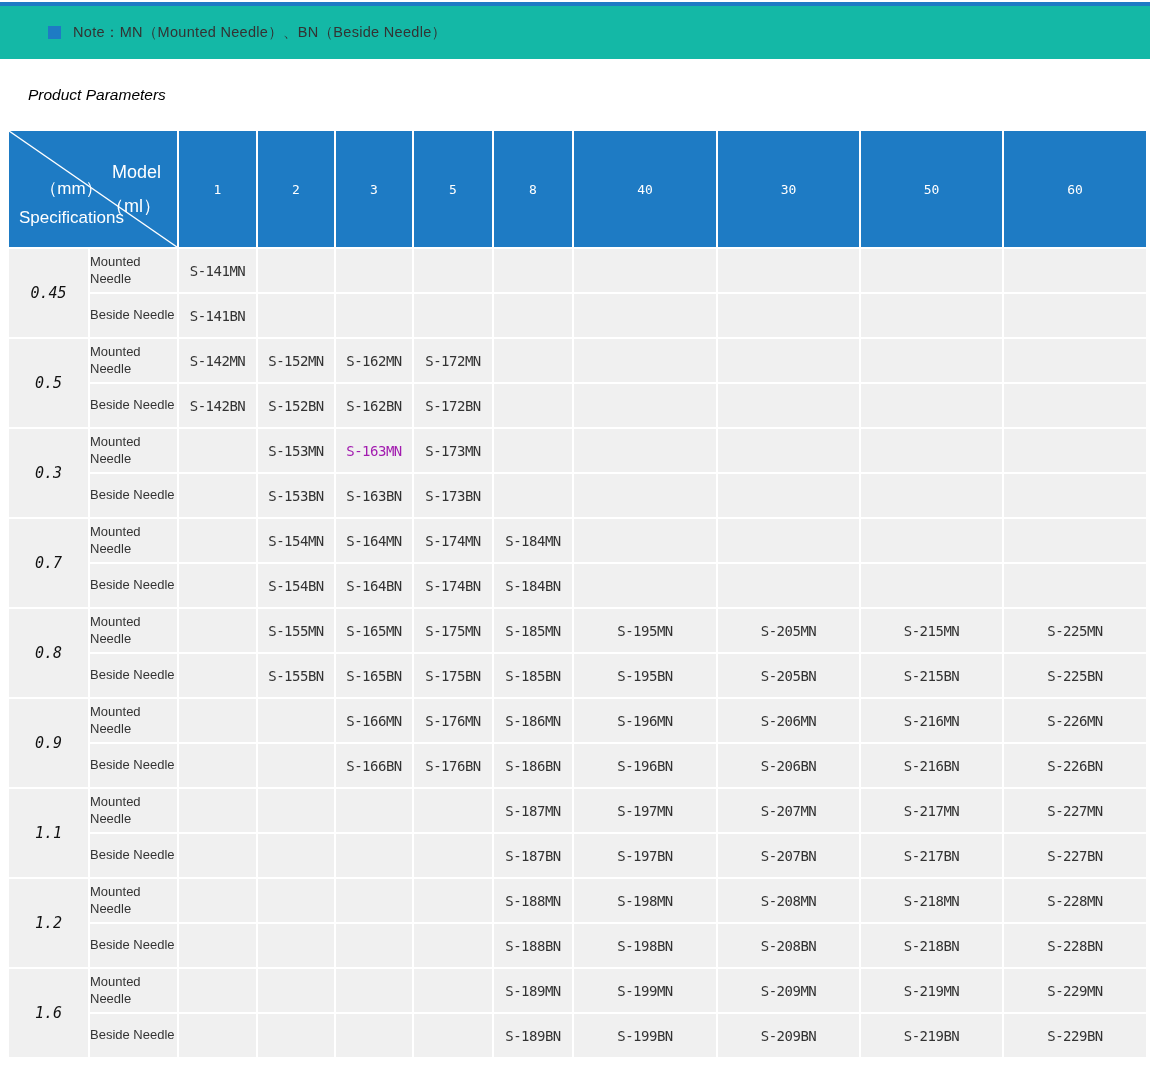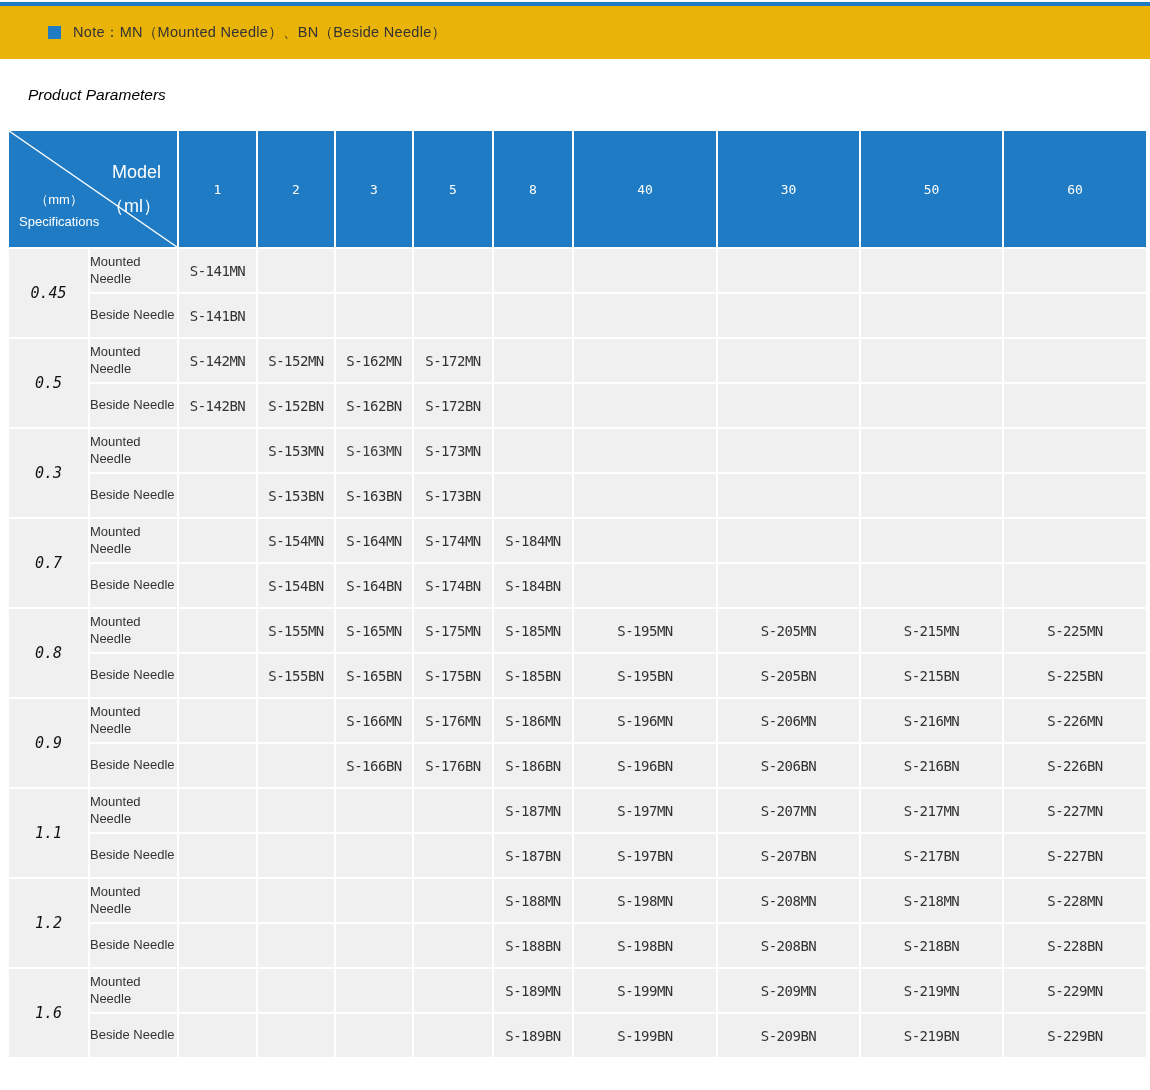--- a/index.html
+++ b/index.html
@@ -2,21 +2,21 @@
 <html><head>
 <meta charset="utf-8">
 <style>
   html,body{margin:0;padding:0;}
   body{
     width:1150px;height:1090px;background:#ffffff;
     font-family:"Liberation Sans",sans-serif;position:relative;overflow:hidden;
   }
   .top-line{height:4px;background:#1e7bc4;margin-top:2px;}
   .note-band{
-    background:#eab308;height:53px;display:flex;align-items:center;
+    background:#14b8a6;height:53px;display:flex;align-items:center;
     padding-left:48px;box-sizing:border-box;
   }
   .note-bullet{width:13px;height:13px;background:#1e7bc4;margin-right:12px;flex:0 0 auto;}
   .note-text{font-size:14.5px;color:#333;letter-spacing:.3px;}
   .section-title{margin:27px 0 0 28px;font-size:15.5px;color:#000;font-style:italic;}
   table.params{
     border-collapse:collapse;table-layout:fixed;width:1139px;
     margin:25px 0 0 7px;
   }
   table.params th,table.params td{border:2px solid #ffffff;padding:0;box-sizing:border-box;}
@@ -25,21 +25,21 @@
     font-family:"DejaVu Sans Mono",monospace;font-weight:normal;font-size:13px;
   }
   th.corner{position:relative;}
   th.corner svg{position:absolute;top:0;left:0;width:100%;height:100%;display:block;}
   th.corner .model-lbl{
     position:absolute;top:24px;right:16px;text-align:right;
     font-size:18px;line-height:1.9;font-family:"Liberation Sans",sans-serif;margin-left:35px;
   }
   th.corner .specs-lbl{
     position:absolute;bottom:14px;left:10px;text-align:center;
-    font-size:13px;line-height:1.7;font-family:"Liberation Sans",sans-serif;
+    font-size:17px;line-height:1.7;font-family:"Liberation Sans",sans-serif;
   }
   tbody td{background:#f0f0f0;height:45px;}
   td.spec{
     font-family:"DejaVu Sans Mono",monospace;font-size:15px;color:#111;
     text-align:center;
     font-style:italic;
   }
   td.ntype{font-size:13px;color:#333;padding-left:20px;line-height:1.3;margin-top:44px;}
   td.code{
     font-family:"DejaVu Sans Mono",monospace;font-size:14px;color:#333;
@@ -147,21 +147,21 @@
         <td class="code"></td>
         <td class="code"></td>
         <td class="code"></td>
         <td class="code"></td>
       </tr>
       <tr>
         <td class="spec" rowspan="2">0.3</td>
         <td class="ntype">Mounted Needle</td>
         <td class="code"></td>
         <td class="code">S-153MN</td>
-        <td class="code" style="color: #404040;">S-163MN</td>
+        <td class="code" style="color: #a21caf;">S-163MN</td>
         <td class="code">S-173MN</td>
         <td class="code"></td>
         <td class="code"></td>
         <td class="code"></td>
         <td class="code"></td>
         <td class="code"></td>
       </tr>
       <tr>
         <td class="ntype">Beside Needle</td>
         <td class="code"></td>

